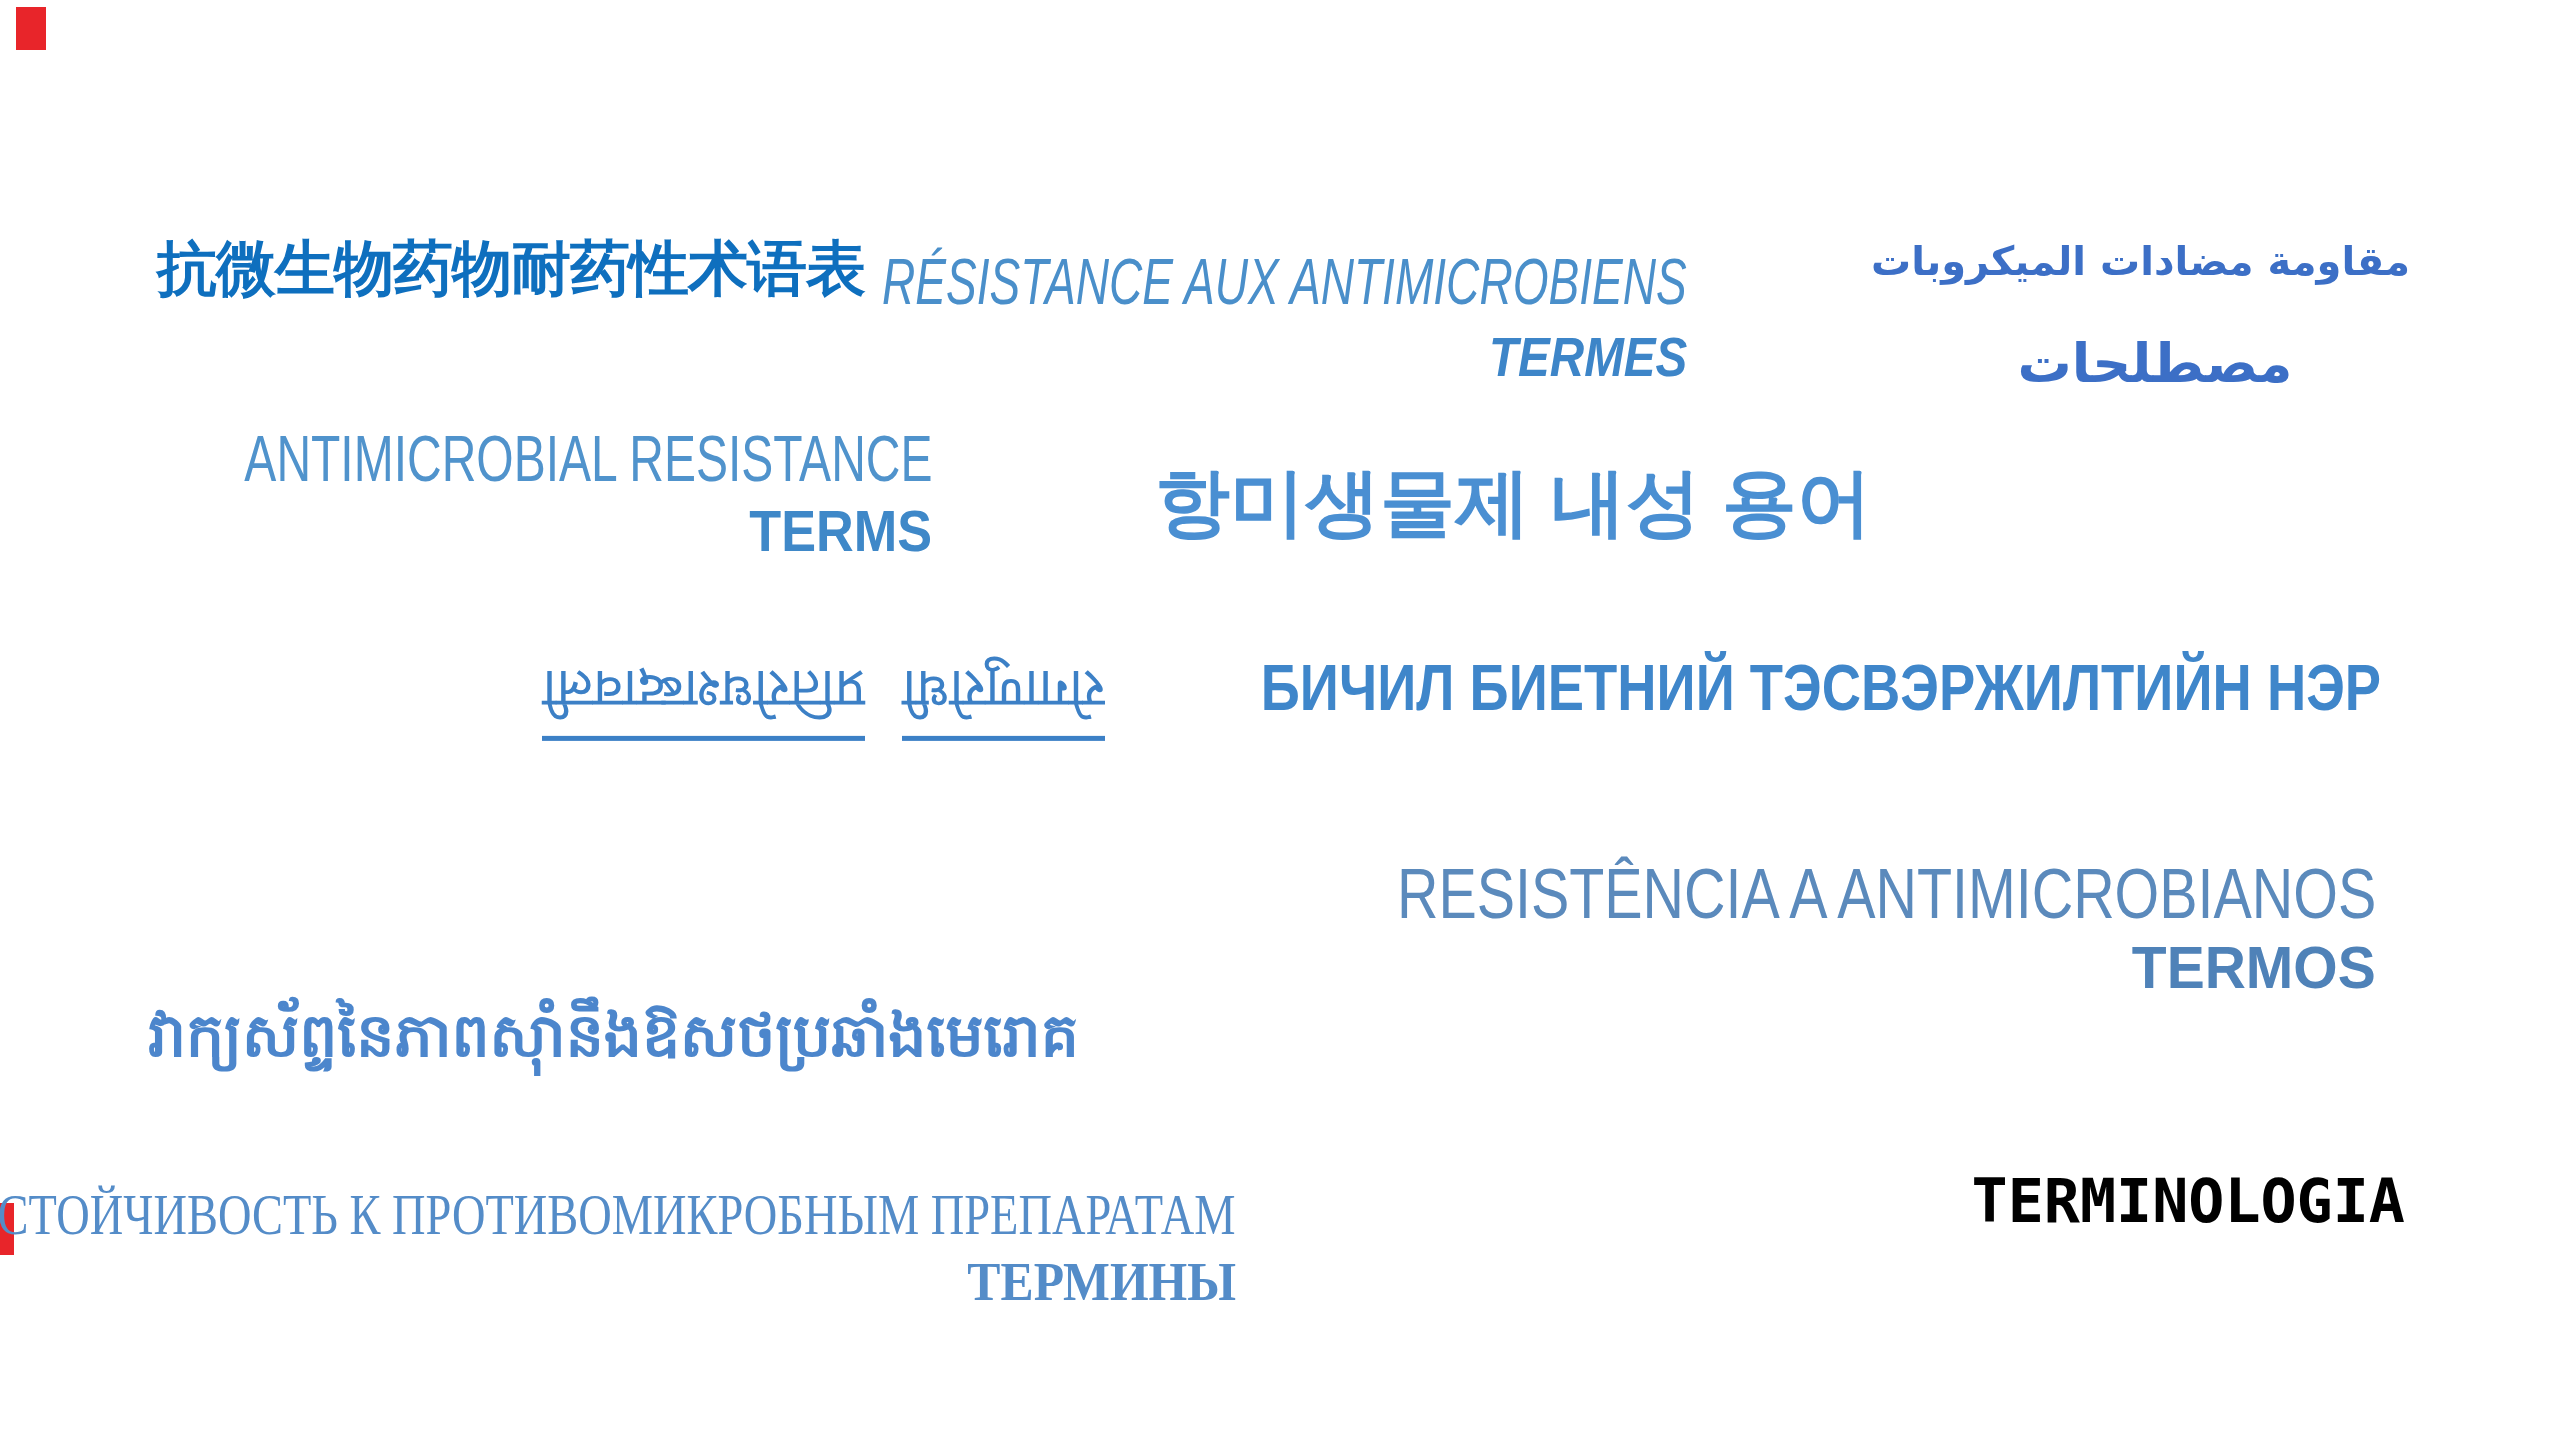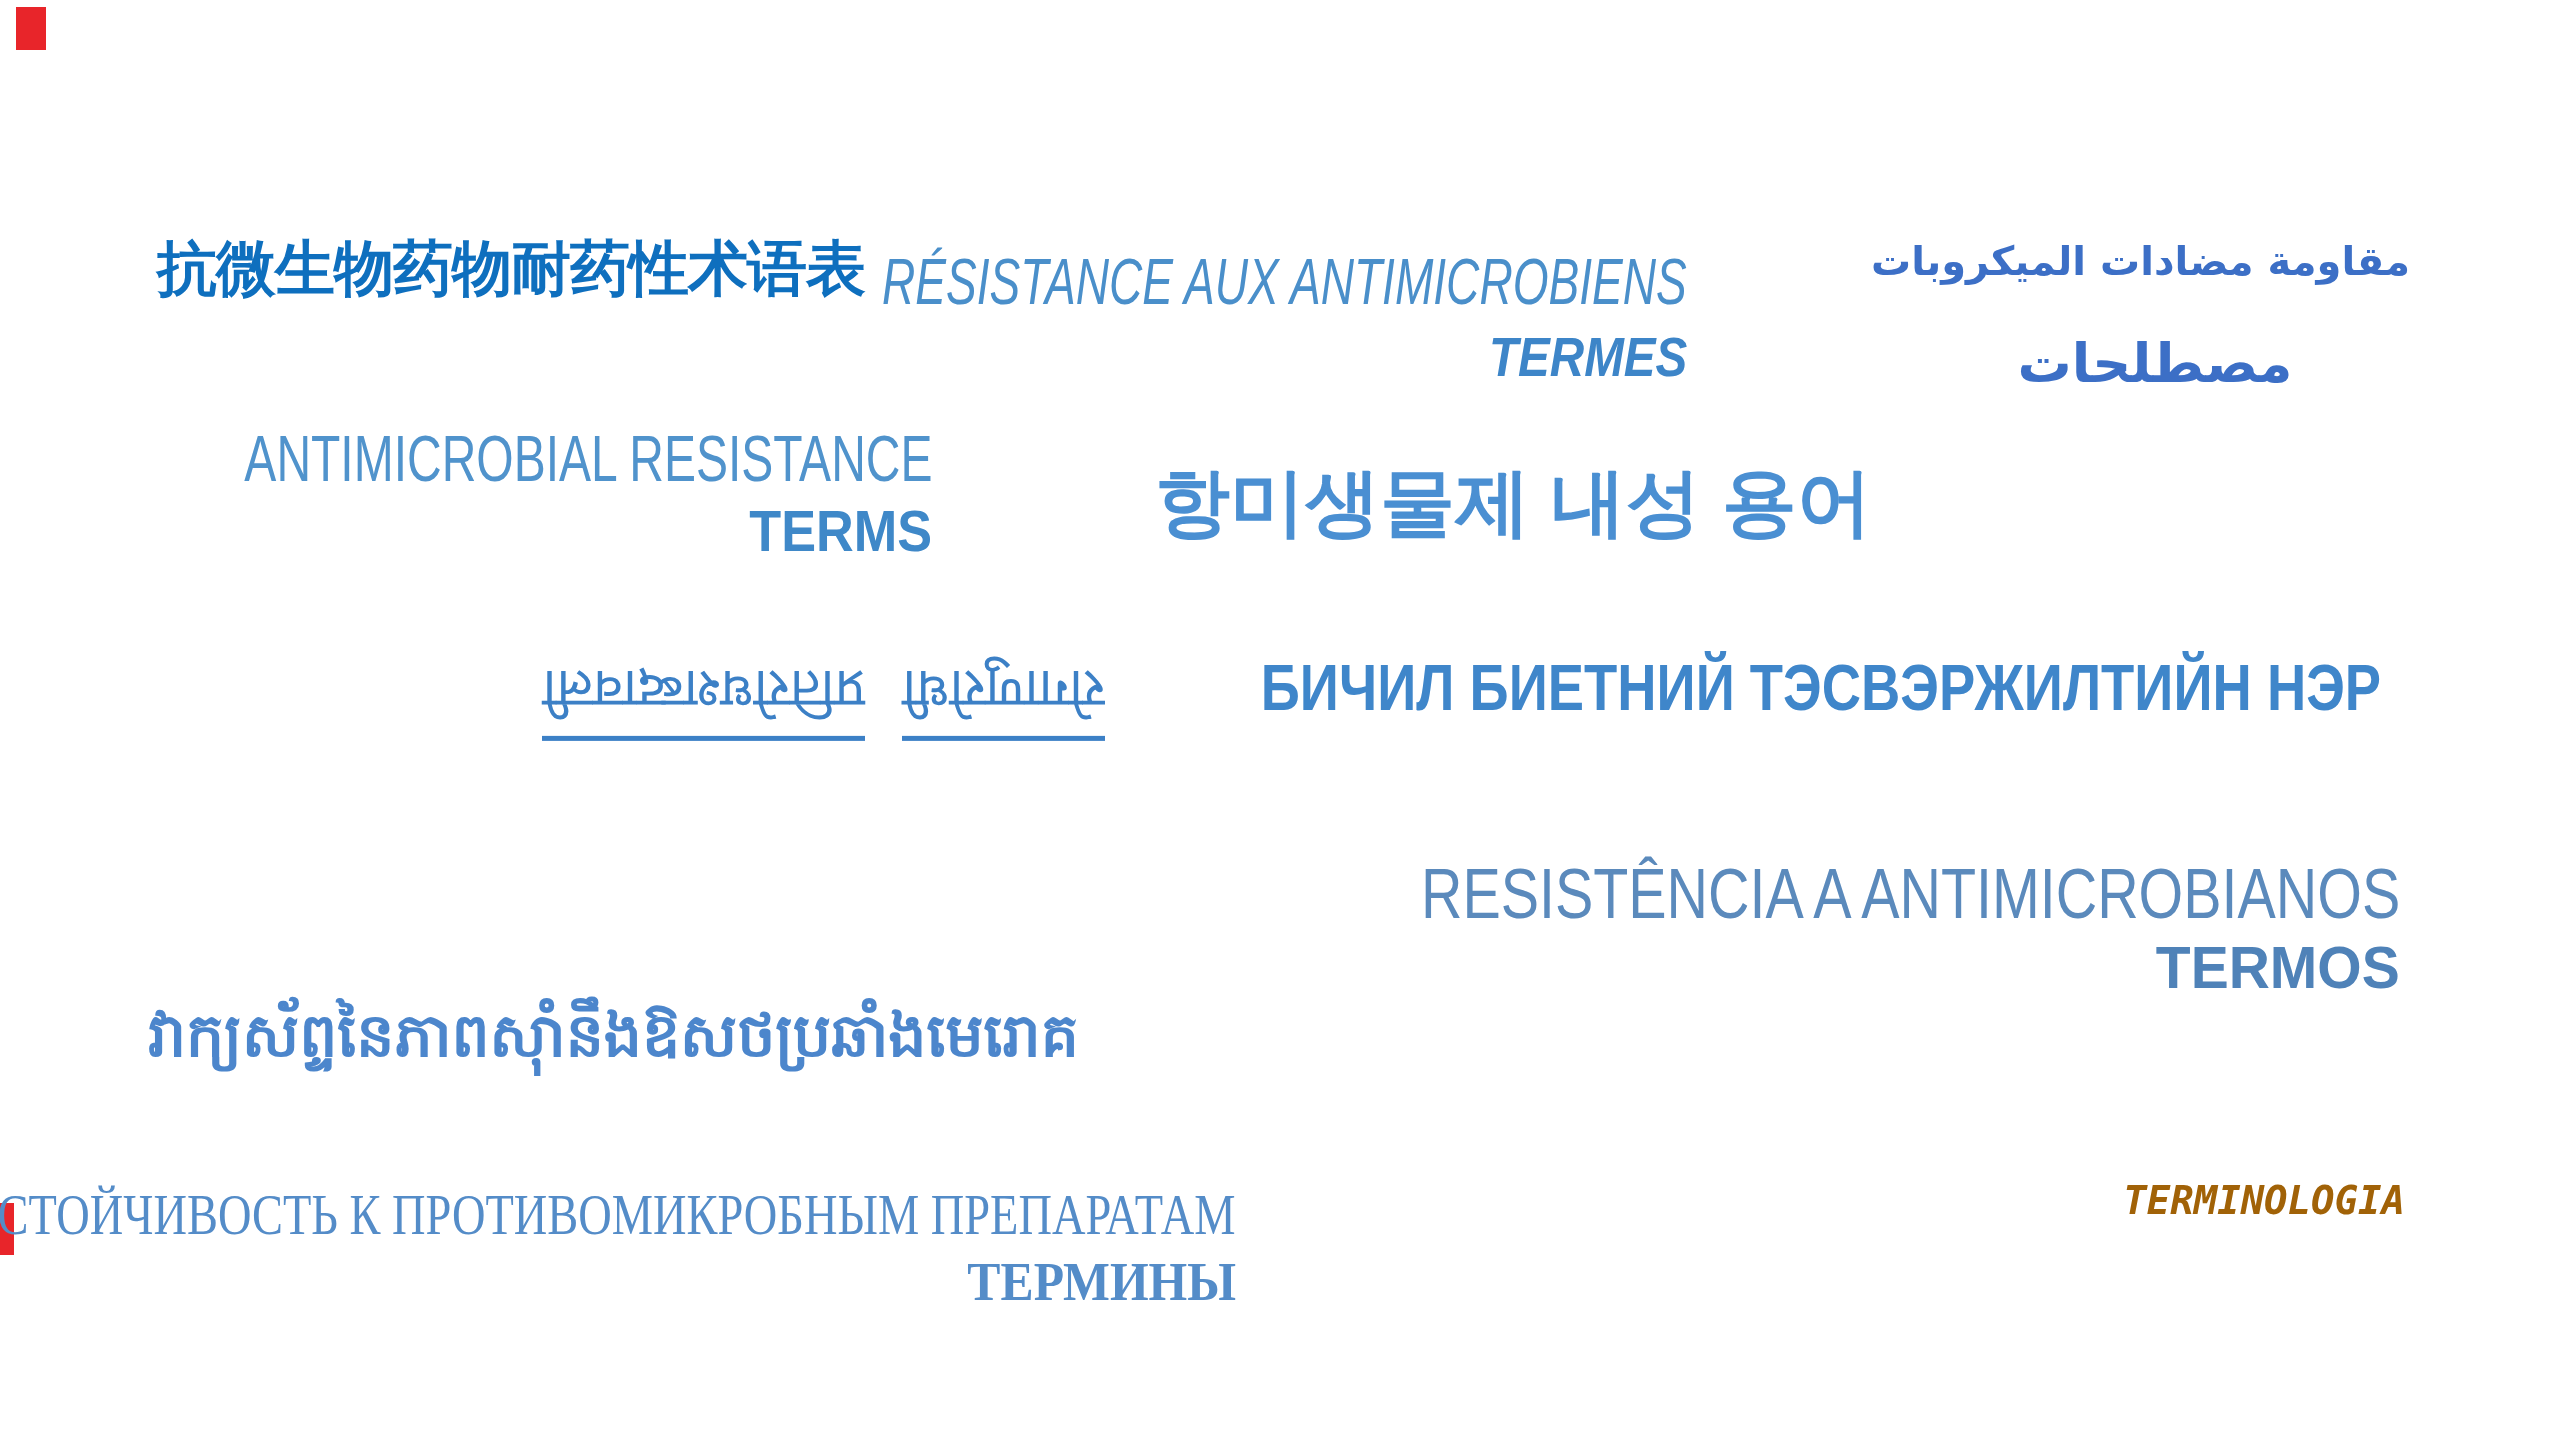--- a/index.html
+++ b/index.html
@@ -44,38 +44,38 @@
   .b-hi .w { display: inline-block; border-top: 5.8px solid #3c80c6; padding-top: 1.9px; margin-left: 37px; }
   .b-hi .w:last-child { margin-left: 0; }
 
   
   .b-mn { right: 195px; top: 653px; text-align: right; color: #3f86ca; font-weight: bold; }
   .b-mn .t1 { font-size: 64px; line-height: 70px; transform: scaleX(.85); }
   .b-mn .t2 { font-size: 58px; line-height: 60px; transform: scaleX(.9); }
   .b-mn .l2 { margin-top: 11.6px; }
 
   
-  .b-pt { right: 176px; top: 858px; text-align: right; }
+  .b-pt { right: 200px; top: 858px; text-align: right; }
   .b-pt .t1 { color: #5b8abc; font-size: 70px; line-height: 73px; transform: scaleX(.82); }
   .b-pt .t2 { color: #4f82b8; font-size: 60px; font-weight: bold; line-height: 62px; transform: scaleX(.95); }
   .b-pt .l2 { margin-top: 5.8px; }
 
   
   .b-km { left: 148px; top: 987px; color: #4c86cc; font-size: 60px; font-weight: bold; line-height: 97px; }
 
   
   .b-ru { right: 1340px; top: 1184px; text-align: right; color: #548cc8; font-family: "Liberation Serif", "DejaVu Serif", serif; }
   .b-ru .t1 { font-size: 58px; line-height: 62px; transform: scaleX(.8); }
   .b-ru .t2 { font-size: 54px; line-height: 56px; font-weight: bold; transform: scaleX(.92); }
   .b-ru .l2 { margin-top: 7.7px; }
 
   
   .b-es { right: 171px; top: 1159px; text-align: right; }
   .b-es .t1 { color: #0d72c2; font-size: 64px; line-height: 70px; transform: scaleX(.78); }
-  .b-es .t2 { color: #a16207; font-size: 39px; font-weight: bold; line-height: 64px; font-family: "DejaVu Sans Mono", "Liberation Mono", monospace; font-style: italic; }
+  .b-es .t2 { color: #000000; font-size: 60px; font-weight: bold; line-height: 64px; font-family: "DejaVu Sans Mono", "Liberation Mono", monospace; }
   .b-es .l2 { margin-top: 9.7px; }
 
   
   .mark { position: absolute; background: #e8252a; }
   .mark-tl { left: 16.4px;  top: 6.8px;    width: 30px; height: 43px; }
   .mark-le { left: 0px;   top: 1203px; width: 13.5px; height: 52px; }
   .mark-bl { left: 13.5px;  top: 1409px; width: 20px; height: 24px; }
   .mark-br { left: 2531px; top: 1409px; width: 37px; height: 28px; }
 </style>
 </head>

